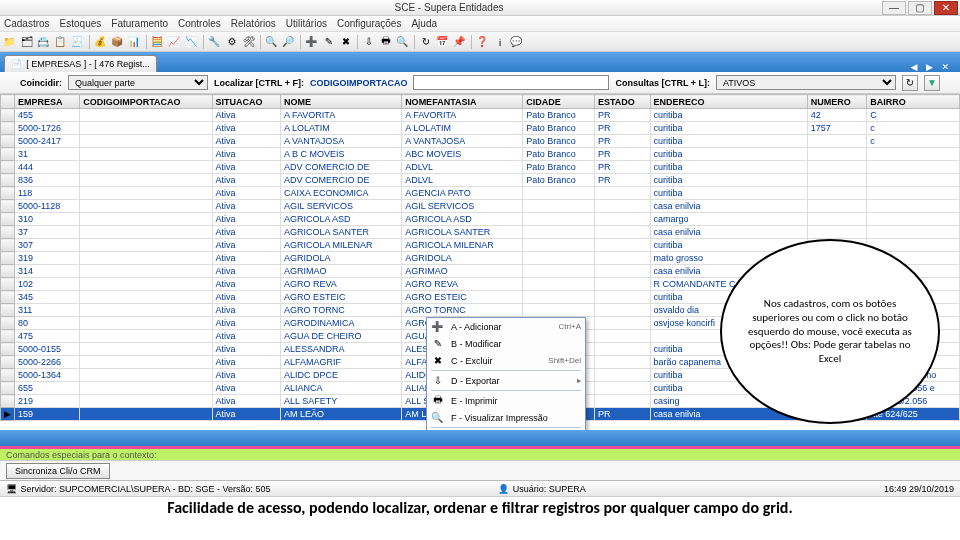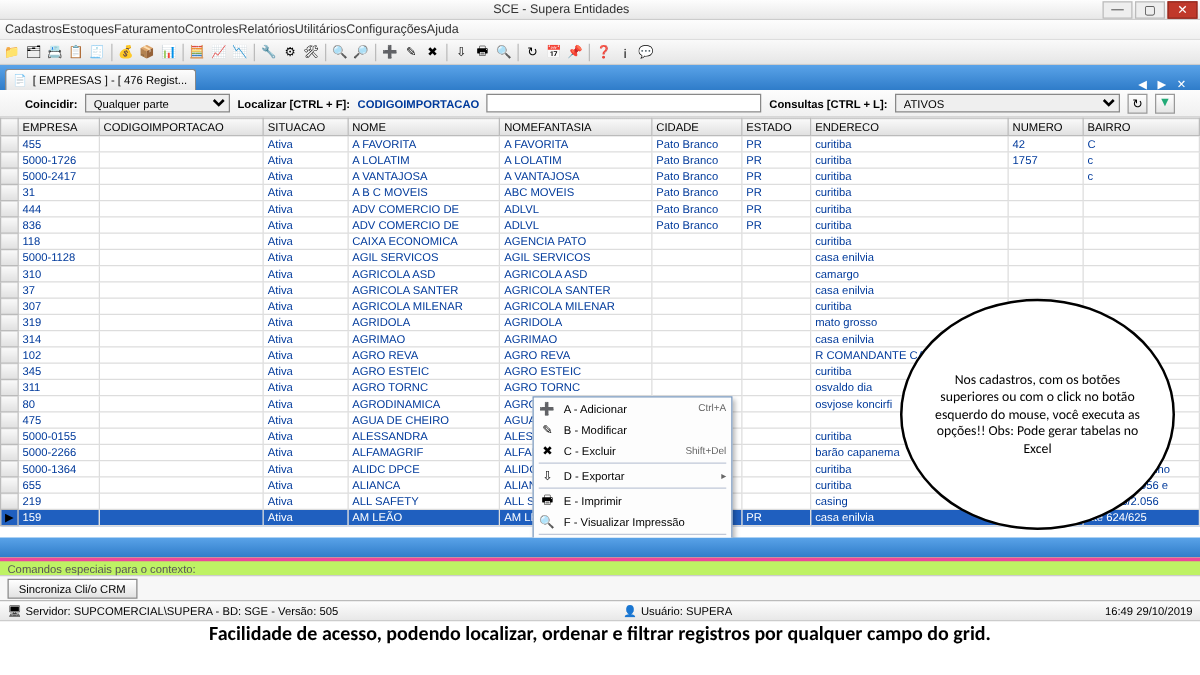--- a/index.html
+++ b/index.html
@@ -1,39 +1,39 @@
 <!DOCTYPE html>
 <html><head>
 <meta charset="utf-8">
 <style>
   * { box-sizing: border-box; margin: 0; padding: 0; }
   body { font-family: Tahoma, Arial, sans-serif; font-size: 9px; background: #fff; width: 960px; height: 540px; overflow: hidden; position: relative; }
   .titlebar { height: 16px; background: linear-gradient(#fdfdfd,#e8e8e8); display: flex; align-items: center; border-bottom: 1px solid #ccc; }
   .titlebar .title { flex: 1; text-align: center; font-size: 10px; color: #333; }
   .titlebar .wbtn { width: 24px; height: 14px; margin-right: 2px; display:flex;align-items:center;justify-content:center;font-size:10px;color:#333;background:#eee;border:1px solid #bbb;}
   .titlebar .wbtn.close{background:#c0392b;color:#fff;border-color:#902a20;}
-  .menubar { height: 16px; background: linear-gradient(#fdfdfd,#f0f0f0); display: flex; align-items: center; padding: 0 4px; font-size: 10px; border-bottom:1px solid #ddd;}
+  .menubar { height: 16px; background: linear-gradient(#fdfdfd,#f0f0f0); display: flex; align-items: center; padding: 0 4px; gap: 10px; font-size: 10px; border-bottom:1px solid #ddd;}
   .menubar span { color:#333; }
   .toolbar { height: 20px; background: linear-gradient(#fafafa,#e6e6e6); display:flex; align-items:center; padding:0 3px; gap:3px; border-bottom:1px solid #ccc;}
   .tbicon { width:14px;height:14px;display:flex;align-items:center;justify-content:center;font-size:10px;}
   .tbsep{width:1px;height:14px;background:#bbb;margin:0 1px;}
   .tabbar { height:20px; background: linear-gradient(#5aa3e8,#2f7cc9); display:flex; align-items:flex-end; padding:0 4px;}
   .tab { background:linear-gradient(#fdfdfd,#e8e8e8); border:1px solid #888; border-bottom:none; height:17px; padding:2px 6px; font-size:9px; display:flex;align-items:center;gap:4px; border-radius:3px 3px 0 0;}
   .tabbar .tabctrl{margin-left:auto;color:#fff;font-size:9px;letter-spacing:3px;padding-right:4px;}
   .searchbar { height:22px; background:linear-gradient(#fdfdfd,#f0f0f0); display:flex; align-items:center; padding:2px 20px; gap:6px; border-bottom:1px solid #ccc;}
   .searchbar label{font-size:9px;font-weight:bold;}
   .searchbar .loc-field{font-size:9px;color:#003a9b;font-weight:bold;}
   .searchbar input,.searchbar select{height:15px;font-size:9px;border:1px solid #888;padding:0 2px;}
-  .searchbar .cbox{width:116px;}
+  .searchbar .cbox{width:140px;}
   .searchbar .right{margin-left:auto;display:flex;align-items:center;gap:6px;}
   .searchbar .consultas{width:180px;}
   .iconbtn{width:16px;height:16px;display:flex;align-items:center;justify-content:center;border:1px solid #999;background:linear-gradient(#fff,#e5e5e5);font-size:10px;}
   .grid{height:336px;overflow:hidden;position:relative;}
   table{border-collapse:collapse;width:100%;font-size:9px;}
-  th{background:linear-gradient(#f9f9f9,#e0e0e0);border:1px solid #bbb;padding:1px 3px;font-weight:normal;text-align:left;white-space:nowrap;height:14px;}
+  th{background:linear-gradient(#f9f9f9,#e0e0e0);border:1px solid #bbb;padding:1px 3px;font-weight:bold;text-align:left;white-space:nowrap;height:14px;}
   td{border:1px solid #ddd;padding:1px 3px;white-space:nowrap;height:13px;color:#003a9b;}
   tr.sel td{background:#1f5fbf;color:#fff;}
   .rowhead{width:12px;background:linear-gradient(#f9f9f9,#e0e0e0);border:1px solid #bbb;}
   tr.sel .rowhead{color:#000;}
   .contextmenu{position:absolute;left:426px;top:223px;width:160px;background:#fdfdfd;border:1px solid #7a99bf;box-shadow:2px 2px 4px rgba(0,0,0,.3);}
   .contextmenu .mi{display:flex;align-items:center;height:17px;padding:0 4px;font-size:9px;gap:6px;}
   .contextmenu .mi .mico{width:14px;text-align:center;font-size:10px;}
   .contextmenu .mi .mlabel{flex:1;}
   .contextmenu .mi .msc{color:#666;font-size:8px;}
   .contextmenu .msep{height:1px;background:#c0c8d8;margin:1px 4px;}

